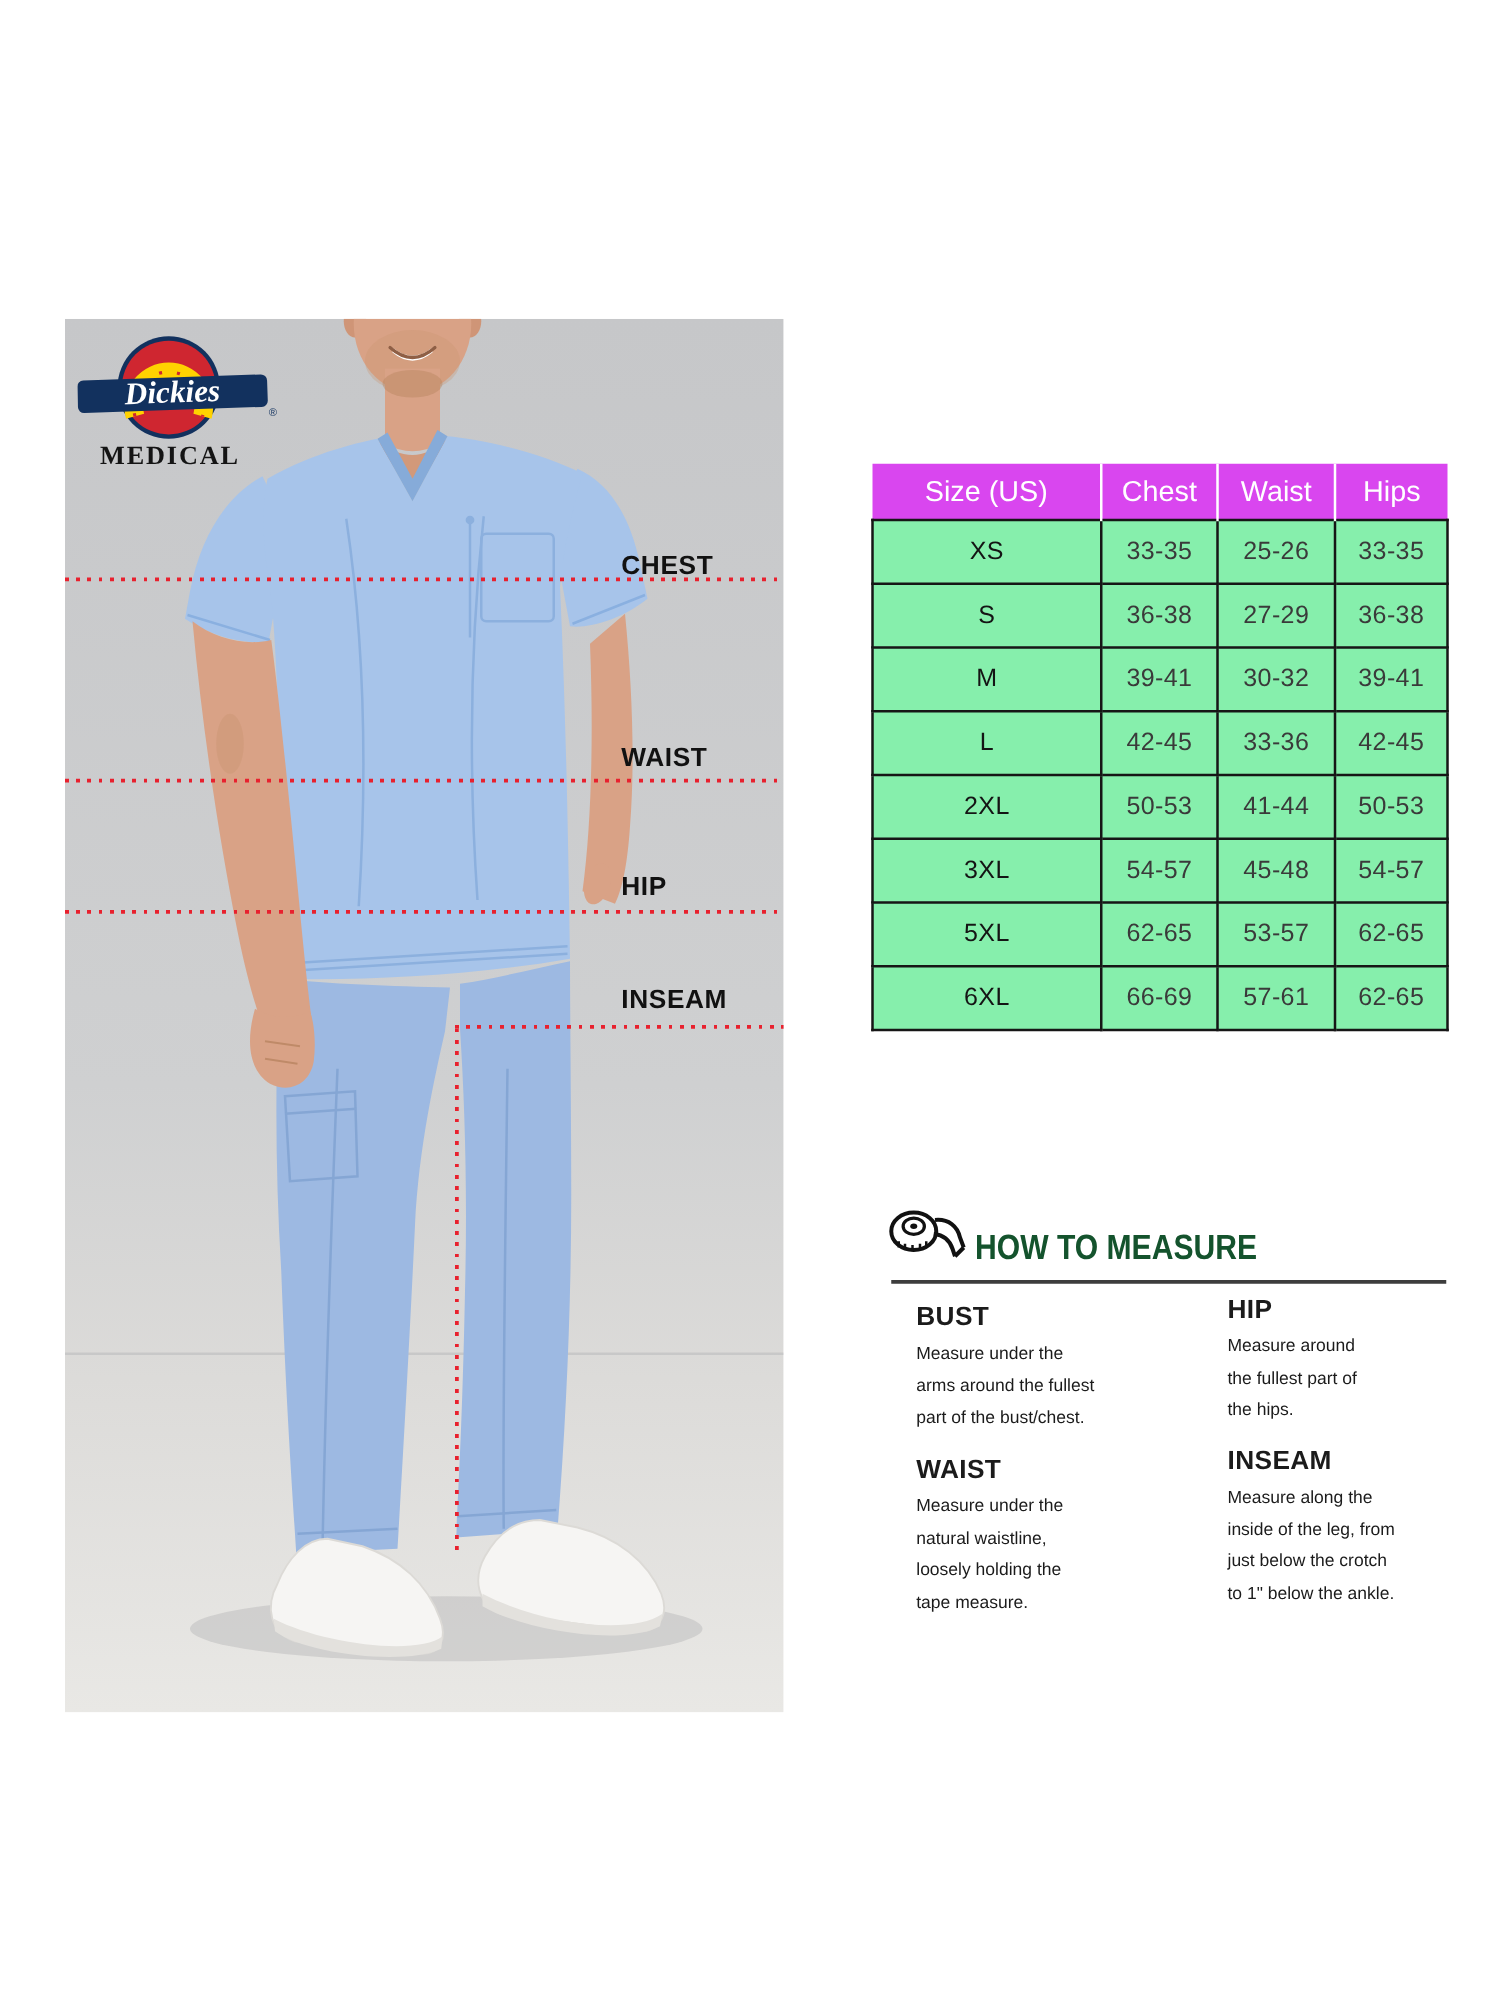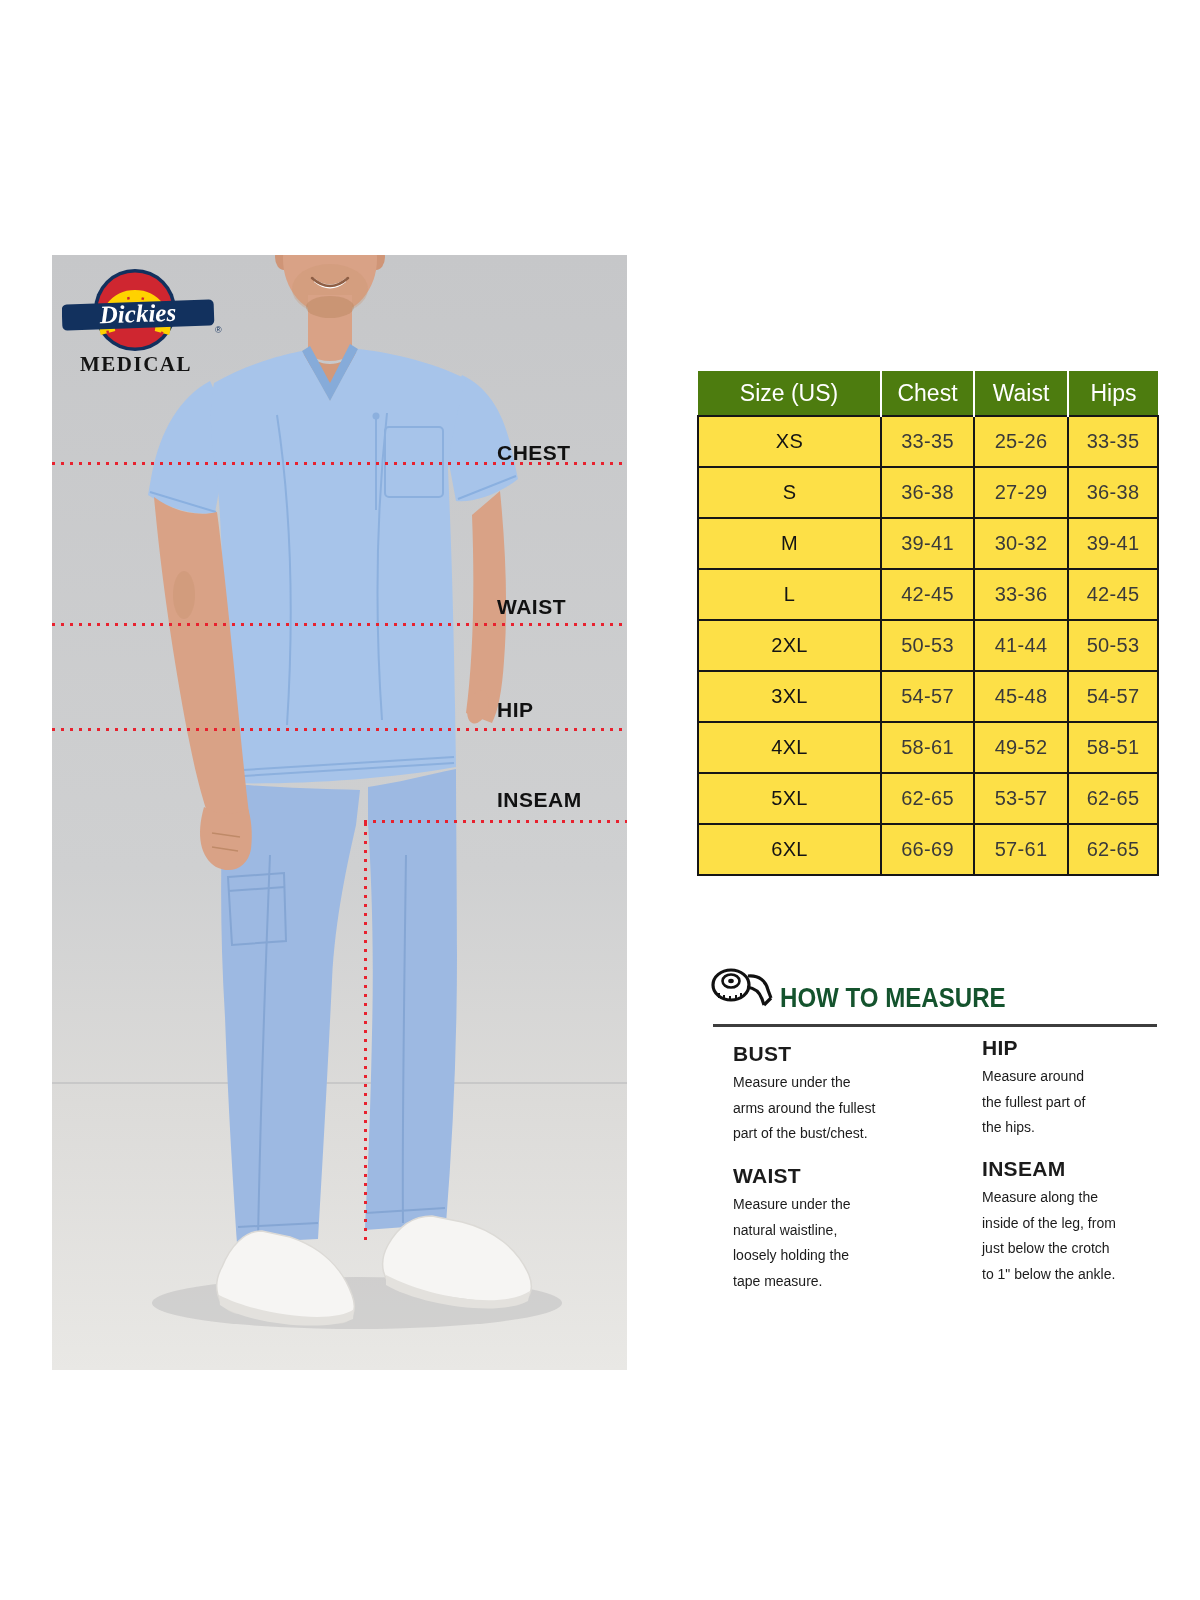--- a/index.html
+++ b/index.html
@@ -30,25 +30,25 @@
 
   .inseam-specs { position:absolute; left:445px; top:572px; font-size:19px; line-height:27.5px; color:#1b1b1b; }
   .inseam-specs .val { font-weight:bold; }
 
   
   .fit-title { position:absolute; left:695px; top:300px; font-size:38px; font-weight:800; color:#141414; }
   .fit-title .squeeze { display:inline-block; transform:scaleX(.82); transform-origin:0 50%; letter-spacing:-.5px; }
 
   table.size-table { position:absolute; left:697px; top:371px; width:460px;
     border-collapse:collapse; table-layout:fixed; }
-  .size-table thead th { background:#4d7c0f; color:#ffffff; font-weight:400; font-size:23px;
+  .size-table thead th { background:#d946ef; color:#ffffff; font-weight:400; font-size:23px;
     height:42px; border-left:2px solid #ffffff; }
   .size-table thead th:first-child { border-left:none; }
   .size-table tbody td { border:2px solid #161616; height:47px; text-align:center;
-    font-size:20px; color:#3a3a3a; background:#fde047; letter-spacing:.3px; }
+    font-size:20px; color:#3a3a3a; background:#86efac; letter-spacing:.3px; }
   .size-table tbody td.size-col { color:#141414; }
 
   .htm-head { position:absolute; left:710px; top:962px; width:450px; height:54px; }
   .htm-title { position:absolute; left:70px; top:20px; font-size:28px; font-weight:800; color:#14532d; }
   .htm-title .squeeze { display:inline-block; transform:scaleX(.86); transform-origin:0 50%; }
   .measure-rule { position:absolute; left:713px; top:1024px; width:444px; height:3px; background:#3d3d3d; }
 
   .measure-item { position:absolute; color:#1b1b1b;margin-left:20px; }
   .measure-item .term { font-size:21px; font-weight:800; letter-spacing:.3px; margin-bottom:4px; }
   .measure-item .desc { font-size:14px; line-height:25.5px; white-space:pre-line; }
@@ -220,26 +220,20 @@
           <td>41-44</td>
           <td>50-53</td>
         </tr>
         <tr>
           <td class="size-col">3XL</td>
           <td>54-57</td>
           <td>45-48</td>
           <td>54-57</td>
         </tr>
         <tr>
-          <td class="size-col">4XL</td>
-          <td>58-61</td>
-          <td>49-52</td>
-          <td>58-51</td>
-        </tr>
-        <tr>
           <td class="size-col">5XL</td>
           <td>62-65</td>
           <td>53-57</td>
           <td>62-65</td>
         </tr>
         <tr>
           <td class="size-col">6XL</td>
           <td>66-69</td>
           <td>57-61</td>
           <td>62-65</td>

